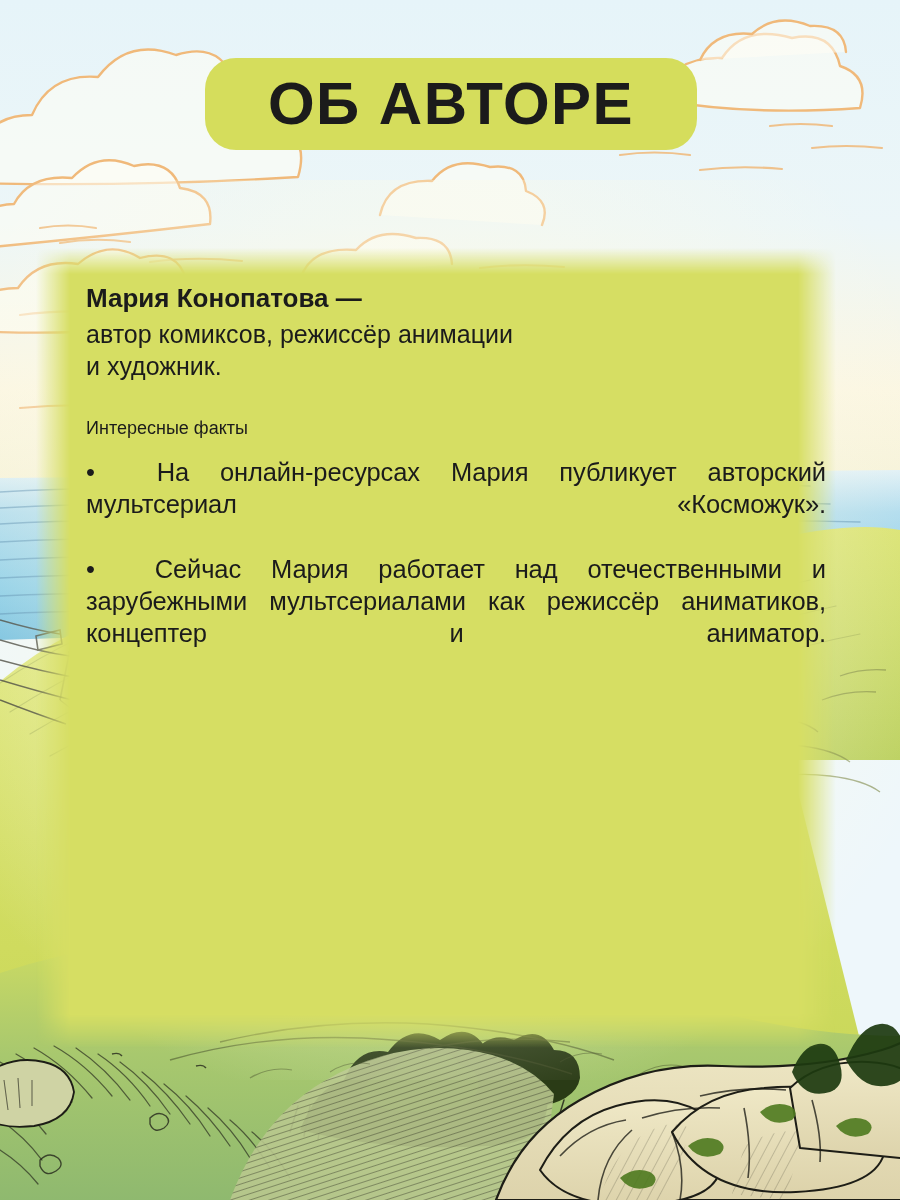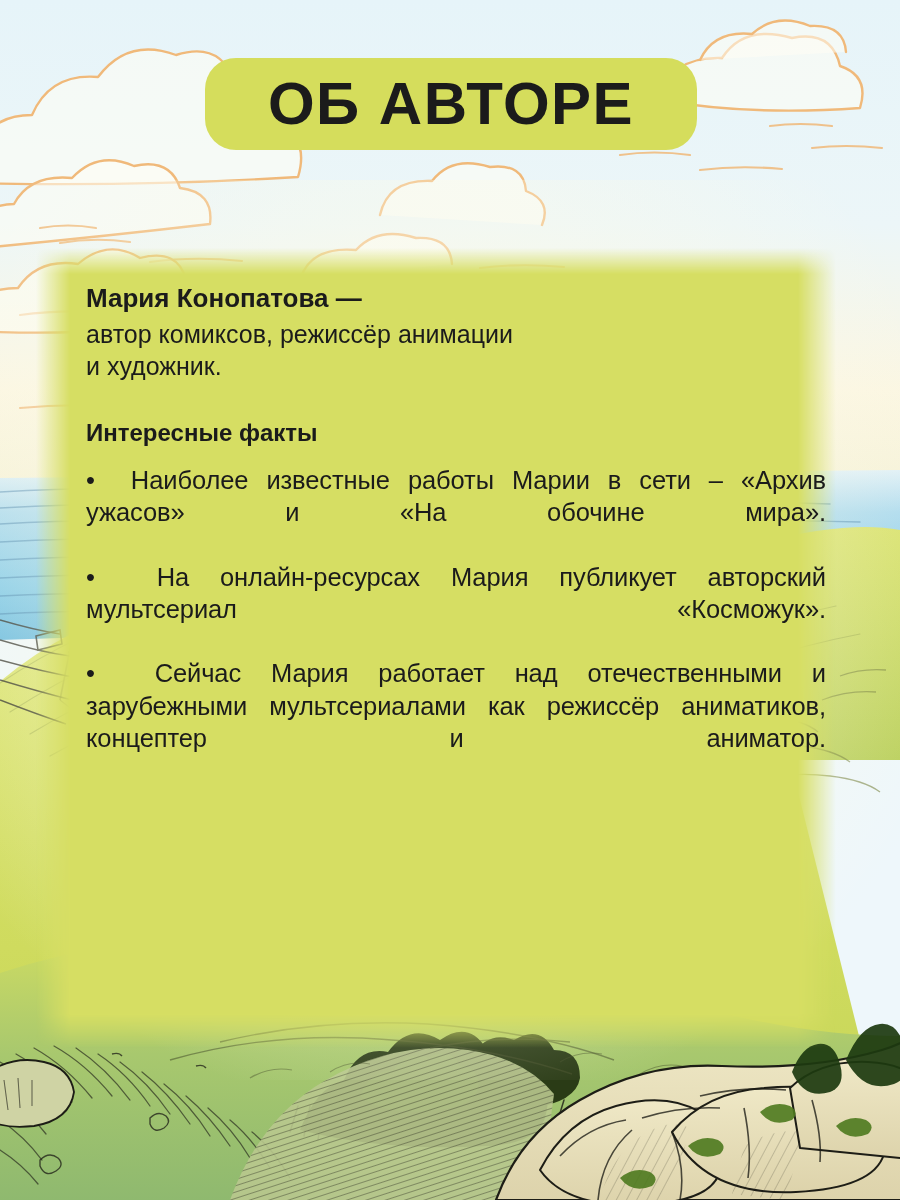--- a/index.html
+++ b/index.html
@@ -88,22 +88,22 @@
     line-height: 1.30;
     margin: 0;
   }
   .lead-desc {
     font-size: 25px;
     font-weight: 400;
     line-height: 1.30;
     margin: 2px 0 0 0;
   }
   .facts-heading {
-    font-size: 24px;
-    font-weight: 700;
+    font-size: 18px;
+    font-weight: 400;
     line-height: 1.3;
     margin: 34px 0 0 0;
   }
 
   .facts-list {
     list-style: none;
     margin: 16px 0 0 0;
     padding: 0;
     width: 740px;
     font-size: 25.5px;
@@ -403,23 +403,20 @@
     <div class="panel-content">
 
       <p class="lead-name">Мария Конопатова —</p>
 
       <p class="lead-desc">автор комиксов, режиссёр анимации<br>и художник.</p>
 
       <p class="facts-heading">Интересные факты</p>
 
       <ul class="facts-list">
         <li>
-          <span class="bullet-mark">•</span>&nbsp;&nbsp;<span>Наиболее известные работы Марии в сети – «Архив ужасов» и «На обочине мира».</span>
-        </li>
-        <li>
           <span class="bullet-mark">•</span>&nbsp;&nbsp;<span>На онлайн-ресурсах Мария публикует авторский мультсериал «Косможук».</span>
         </li>
         <li>
           <span class="bullet-mark">•</span>&nbsp;&nbsp;<span>Сейчас Мария работает над отечественными и зарубежными мультсериалами как режиссёр аниматиков, концептер и аниматор.</span>
         </li>
       </ul>
 
     </div>
   </div>
 

